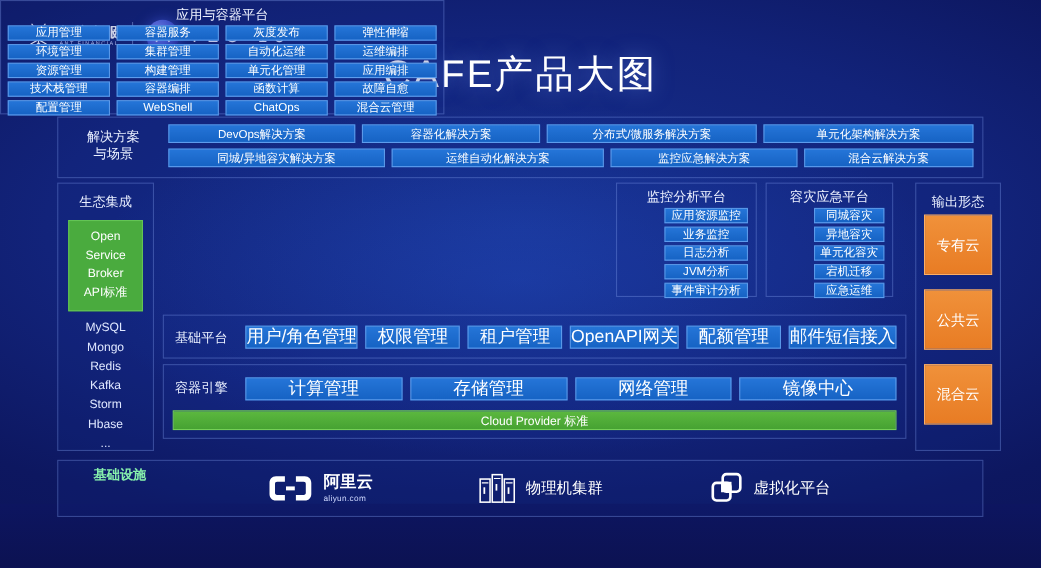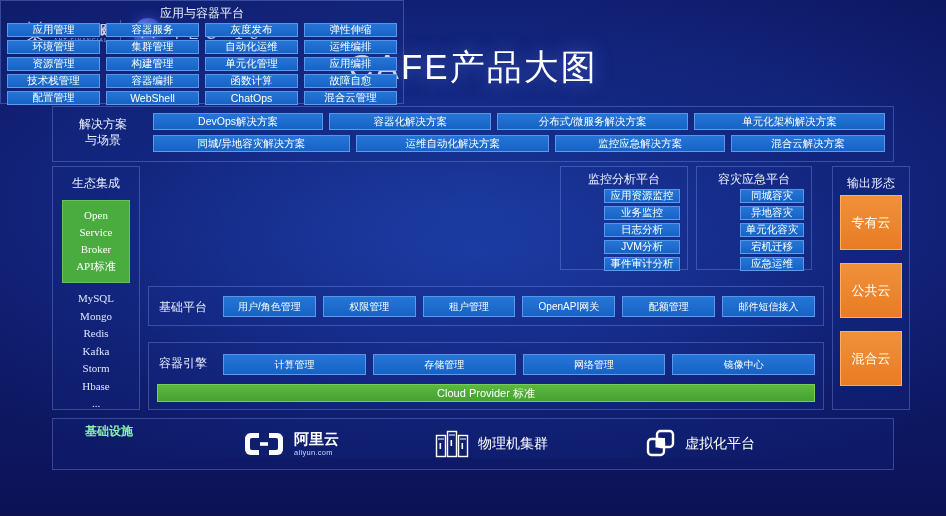--- a/index.html
+++ b/index.html
@@ -66,21 +66,21 @@
   }
 
   
   #solutions{left:52px;top:106px;width:842px;height:56px;}
   .sol-label{position:absolute;left:14px;top:9px;width:72px;}
   .sol-grid{position:absolute;left:100px;top:6px;right:8px;bottom:5px;}
   .sol-row{display:flex;gap:6px;height:17px;margin-bottom:5px;}
   .sol-row .tile{font-size:10.5px;}
 
   
-  #eco{left:52px;top:166px;width:88px;height:244px;font-family:Liberation Serif, serif;}
+  #eco{left:52px;top:166px;width:88px;height:244px;}
   #eco .panel-label{margin-top:8px;}
   .eco-green{
     margin:9px 9px 0 9px;background:#4aab3e;border:1px solid #63c455;
     padding:6px 0 7px;text-align:center;
   }
   .eco-green div{font-size:11px;color:#fff;line-height:17px;}
   .eco-list{margin-top:7px;text-align:center;}
   .eco-list div{font-size:11px;color:#dfe7ff;line-height:17.5px;}
 
   #platform{left:148px;top:166px;width:404px;height:244px;border:none;background:none;}
@@ -94,24 +94,24 @@
   .app-grid{position:absolute;left:6px;right:6px;top:22px;display:grid;
     grid-template-columns:repeat(4,1fr);gap:3px 6px;}
   .app-grid .tile{height:14px;font-size:10.5px;}
 
   #monitor{left:560px;top:166px;width:128px;height:104px;}
   #dr{left:696px;top:166px;width:116px;height:104px;}
   .col-list{position:absolute;left:7px;right:7px;top:22px;display:flex;flex-direction:column;gap:3px;padding-left:36px;}
   .col-list .tile{height:14px;font-size:10.5px;}
 
   #base{left:148px;top:286px;width:676px;height:40px;}
-  #engine{left:148px;top:342px;width:676px;height:68px;}
+  #engine{left:148px;top:331px;width:676px;height:68px;}
   .row-label{position:absolute;left:10px;top:12px;font-size:12px;color:#eaf0ff;}
   .row-tiles{position:absolute;left:74px;right:8px;top:9px;display:flex;gap:7px;}
-  .row-tiles .tile{flex:1;height:21px;font-size:10px;}
+  .row-tiles .tile{flex:1;height:21px;font-size:16px;}
   #engine .row-tiles{top:11px;}
   .cloud-bar{
     position:absolute;left:8px;right:8px;bottom:7px;height:18px;
     background:linear-gradient(180deg,#5cb83f 0%,#46a232 100%);
     border:1px solid #74cf56;
     display:flex;align-items:center;justify-content:center;
     font-size:11px;color:#fff;box-sizing:border-box;
   }
 
   #output{left:832px;top:166px;width:78px;height:244px;}

